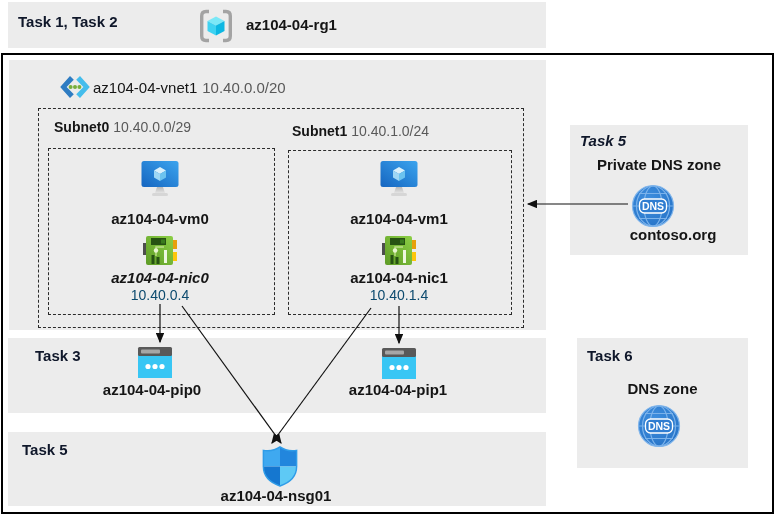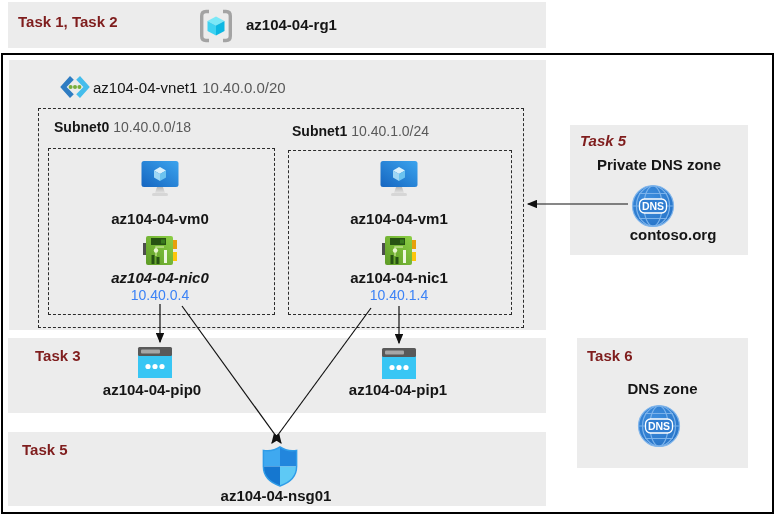--- a/index.html
+++ b/index.html
@@ -3,26 +3,26 @@
 <meta charset="utf-8">
 <style>
   html,body{margin:0;padding:0;background:#fff;}
   #canvas{
     position:relative;width:776px;height:517px;background:#ffffff;
     font-family:"Liberation Sans",sans-serif;overflow:hidden;
     -webkit-font-smoothing:antialiased;
   }
   .abs{position:absolute;}
   .panel{position:absolute;background:#ececec;}
-  .task-label{position:absolute;font-size:15px;font-weight:bold;color:#7f1d1d;white-space:nowrap;}
+  .task-label{position:absolute;font-size:15px;font-weight:bold;color:#0f172a;white-space:nowrap;}
   .ent-label{position:absolute;font-size:15px;font-weight:bold;color:#151515;text-align:center;white-space:nowrap;}
   .sub-label{position:absolute;font-size:14px;white-space:nowrap;color:#151515;}
   .sub-label .b{font-weight:bold;}
   .sub-label .cidr{color:#595959;margin-left:4px;}
-  .ip-label{position:absolute;font-size:14px;color:#3b82f6;text-align:center;white-space:nowrap;}
+  .ip-label{position:absolute;font-size:14px;color:#0c4a6e;text-align:center;white-space:nowrap;}
   .dashed-box{position:absolute;border:1px dashed #2b2b2b;background:transparent;}
   .main-box{position:absolute;left:1px;top:53px;width:769px;height:457px;border:2px solid #000;background:transparent;}
   .vnet-title{position:absolute;font-size:15px;white-space:nowrap;color:#151515;}
   .vnet-title .b{font-weight:normal;}
   .vnet-title .cidr{color:#595959;margin-left:5px;font-weight:normal;}
   svg{display:block;}
   #arrow-overlay{position:absolute;left:0;top:0;pointer-events:none;}
 </style>
 </head>
 <body>
@@ -56,21 +56,21 @@
       <circle cx="19.4" cy="12" r="2" fill="#76ae3c"></circle>
     </svg>
   </div>
   <div class="vnet-title" style="left:93px;top:79px;">
     <span class="b">az104-04-vnet1</span><span class="cidr">10.40.0.0/20</span>
   </div>
 
   <div class="dashed-box" style="left:38px;top:108px;width:484px;height:218px;"></div>
 
   <div class="sub-label" style="left:54px;top:119px;">
-    <span class="b">Subnet0</span><span class="cidr">10.40.0.0/18</span>
+    <span class="b">Subnet0</span><span class="cidr">10.40.0.0/29</span>
   </div>
   <div class="dashed-box" style="left:48px;top:148px;width:225px;height:165px;"></div>
 
   <div class="sub-label" style="left:292px;top:123px;">
     <span class="b">Subnet1</span><span class="cidr">10.40.1.0/24</span>
   </div>
   <div class="dashed-box" style="left:288px;top:150px;width:222px;height:163px;"></div>
 
   <div class="abs" style="left:140px;top:159px;width:40px;height:40px;">
     <svg width="40" height="40" viewBox="0 0 40 40">

